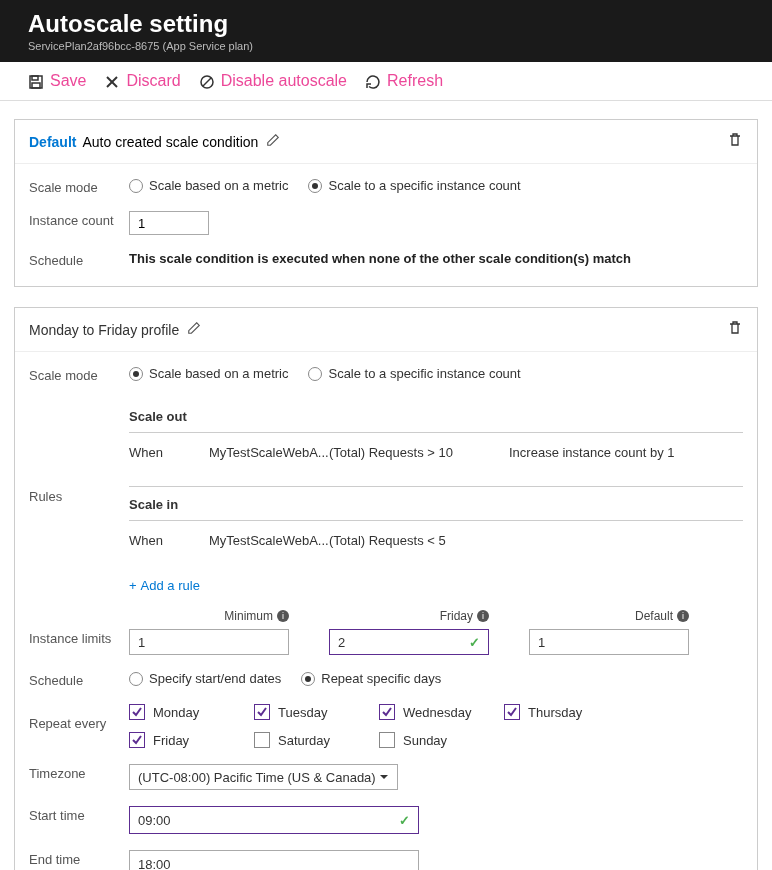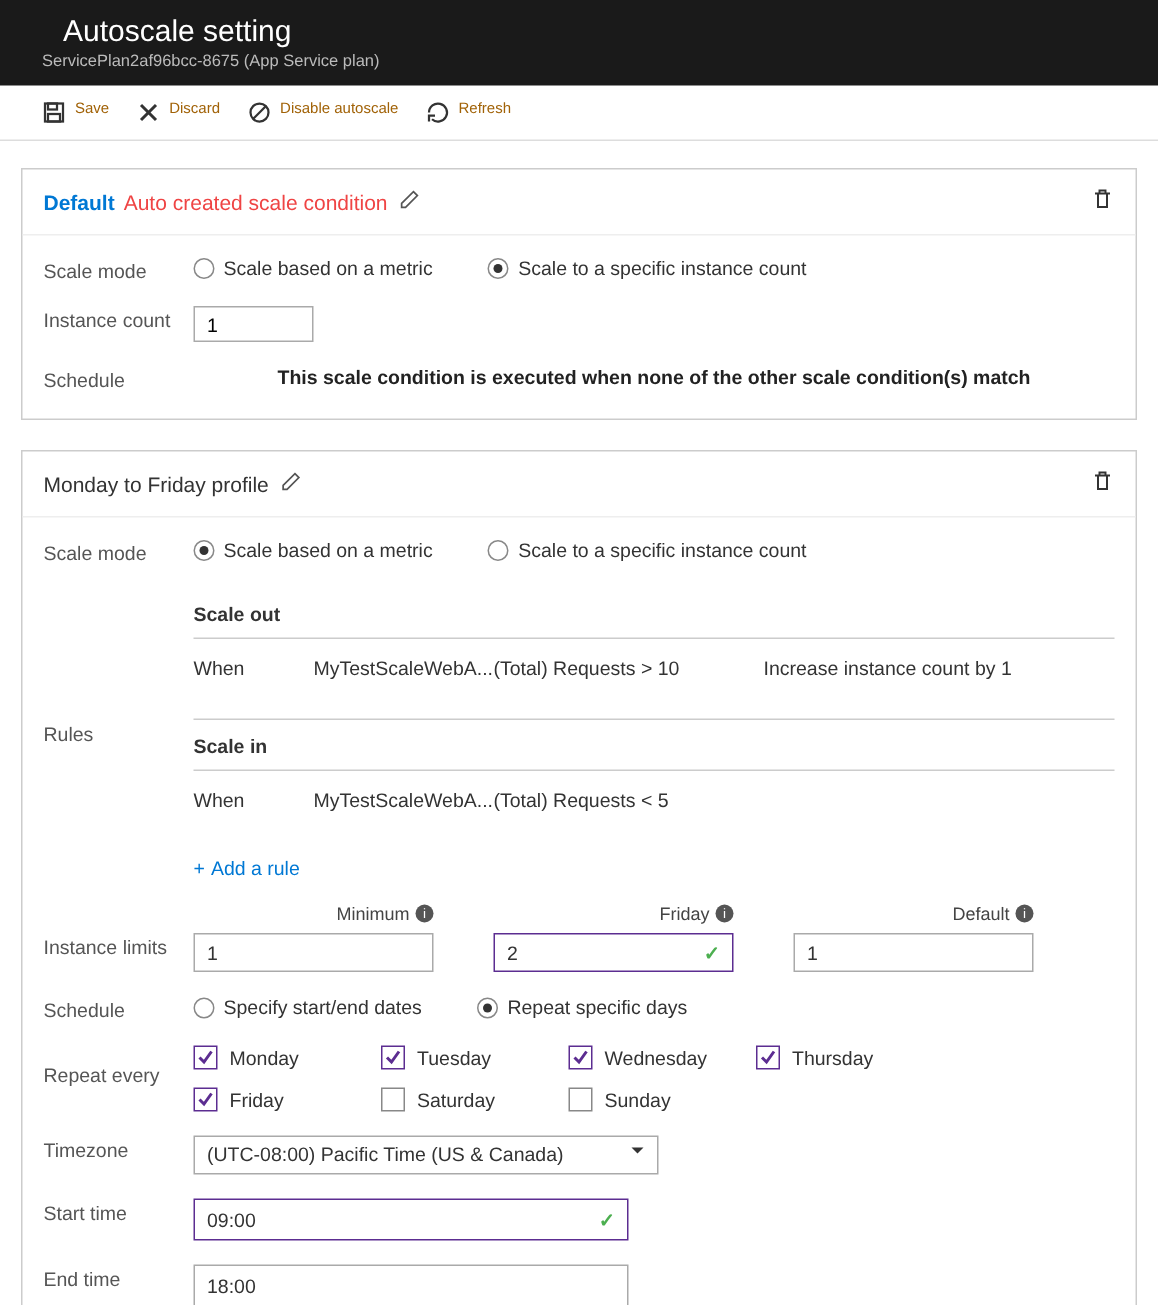--- a/index.html
+++ b/index.html
@@ -1,41 +1,41 @@
 <!DOCTYPE html>
 <html><head>
 <meta charset="utf-8">
 <style>
 * { box-sizing: border-box; margin: 0; padding: 0; }
 body { font-family: "Segoe UI", Arial, sans-serif; font-size: 13px; color: #333; background: #fff; width: 772px; }
 .header { background: #1a1a1a; color: #fff; padding: 10px 20px 10px 28px; }
-.header h1 { font-size: 20px; font-weight: 400; margin-bottom: 2px; margin-left: 14px; }
+.header h1 { font-size: 24px; font-weight: 700; margin-bottom: 2px; }
 .header .sub { font-size: 11px; color: #bbb; }
 .toolbar { display: flex; gap: 18px; padding: 10px 20px 10px 28px; border-bottom: 1px solid #ddd; align-items: center; }
-.toolbar .btn { display: flex; align-items: flex-start; gap: 6px; cursor: pointer; color: #a16207; font-size: 10px; }
+.toolbar .btn { display: flex; align-items: flex-end; gap: 6px; cursor: pointer; color: #ec4899; font-size: 16px; }
 .toolbar svg { width: 16px; height: 16px; }
 .content { padding: 18px 14px; }
 .card { border: 1px solid #ccc; margin-bottom: 20px; background: #fff; }
 .card-head { display: flex; align-items: center; padding: 12px 14px; border-bottom: 1px solid #eee; }
 .card-head .title { font-size: 14px; }
 .card-head .accent { color: #0078d4; font-weight: 600; }
-.card-head .subtitle { color: #ef4444; margin-left: 6px; }
+.card-head .subtitle { color: #000000; margin-left: 6px; }
 .card-head .pencil { margin-left: 8px; cursor: pointer; }
 .trash { margin-left: auto; cursor: pointer; }
 .card-body { padding: 14px 14px 18px; }
 .row { display: flex; align-items: flex-start; margin-bottom: 16px; }
 .row:last-child { margin-bottom: 0; }
 .label { width: 100px; flex-shrink: 0; color: #555; font-size: 13px; padding-top: 2px; }
 .field { flex: 1; }
-.radio-group { display: flex; gap: 37px; align-items: center; }
+.radio-group { display: flex; gap: 20px; align-items: center; }
 .radio { display: inline-flex; align-items: center; gap: 6px; cursor: pointer; }
 .radio-dot { width: 14px; height: 14px; border: 1px solid #888; border-radius: 50%; display: inline-flex; align-items: center; justify-content: center; background: #fff; }
 .radio-dot.checked::after { content: ""; width: 6px; height: 6px; background: #333; border-radius: 50%; }
 .text-input { border: 1px solid #aaa; padding: 4px 8px; font-size: 13px; width: 80px; height: 24px; }
-.bold { font-weight: 600; color: #222; text-align: center; }
+.bold { font-weight: 600; color: #222; }
 .rules-table { width: 100%; }
 .rules-head { font-weight: 600; padding: 10px 0 8px; border-bottom: 1px solid #ccc; }
 .rules-top { border-top: 1px solid #ccc; margin-top: 14px; }
 .rules-row { display: flex; padding: 12px 0; font-size: 13px; }
 .rules-row .c1 { width: 80px; }
 .rules-row .c2 { width: 120px; overflow: hidden; text-overflow: ellipsis; white-space: nowrap; }
 .rules-row .c3 { width: 180px; }
 .rules-row .c4 { flex: 1; }
 .add-rule { color: #0078d4; cursor: pointer; font-size: 13px; display: inline-flex; align-items: center; gap: 4px; margin-top: 18px; }
 .limits { display: flex; gap: 40px; }
@@ -43,21 +43,21 @@
 .limit-label { font-size: 12px; color: #444; display: flex; align-items: center; gap: 4px; }
 .info-dot { width: 12px; height: 12px; border-radius: 50%; background: #555; color: #fff; font-size: 9px; display: inline-flex; align-items: center; justify-content: center; }
 .limit-input { border: 1px solid #aaa; padding: 4px 8px; width: 160px; height: 26px; font-size: 13px; display: flex; align-items: center; justify-content: space-between; }
 .limit-input.valid { border-color: #5c2d91; }
 .check-green { color: #4caf50; font-weight: bold; }
 .days { display: flex; flex-wrap: wrap; gap: 0; row-gap: 12px; }
 .day-item { display: flex; align-items: center; gap: 8px; width: 125px; }
 .cbx { width: 16px; height: 16px; border: 1px solid #5c2d91; display: inline-flex; align-items: center; justify-content: center; background: #fff; cursor: pointer; }
 .cbx.off { border-color: #888; }
 .cbx svg { width: 12px; height: 12px; }
-.select { border: 1px solid #aaa; padding: 4px 8px; width: 310px; height: 26px; display: flex; justify-content: space-between; cursor: pointer; }
+.select { border: 1px solid #aaa; padding: 4px 8px; width: 269px; height: 26px; display: flex; align-items: center; justify-content: space-between; cursor: pointer; }
 .time-input { border: 1px solid #aaa; padding: 4px 8px; width: 290px; height: 28px; display: flex; align-items: center; justify-content: space-between; }
 .time-input.valid { border-color: #5c2d91; gap: 12px; }
 </style>
 </head>
 <body>
 
 <div class="header">
   <h1>Autoscale setting</h1>
   <div class="sub">ServicePlan2af96bcc-8675 (App Service plan)</div>
 </div>

